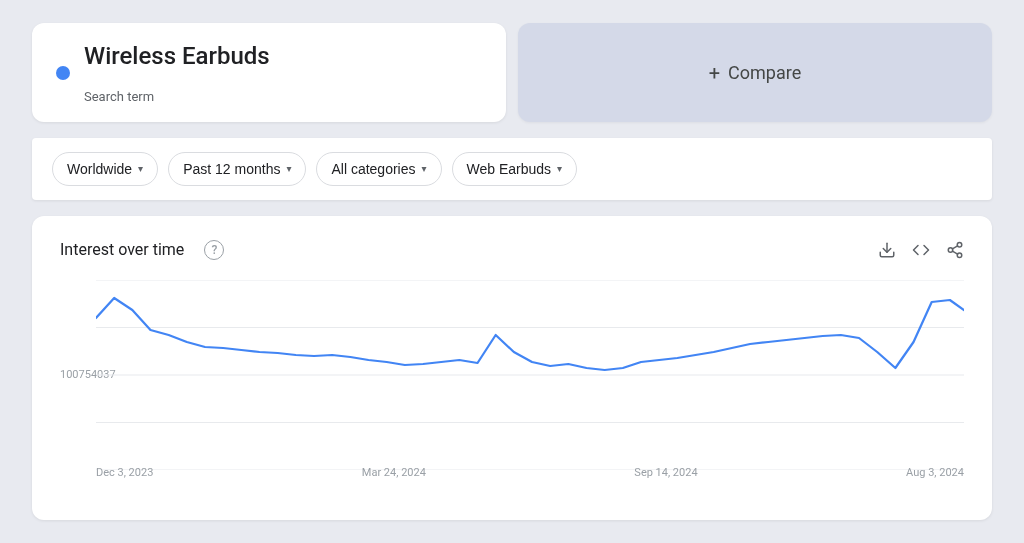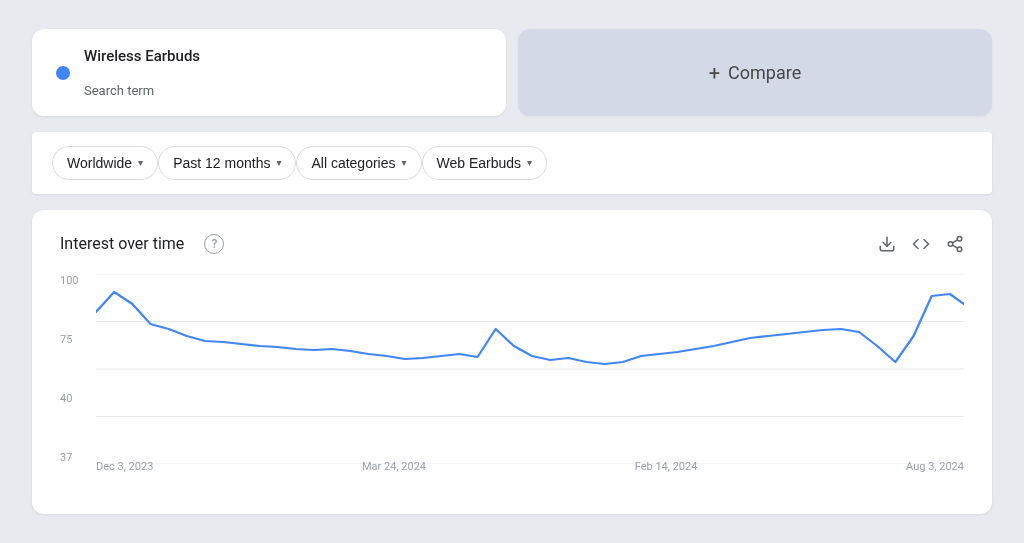--- a/index.html
+++ b/index.html
@@ -36,21 +36,21 @@
     }
     .blue-dot {
       width: 14px;
       height: 14px;
       border-radius: 50%;
       background: #4285f4;
       flex-shrink: 0;
     }
     .search-term-text {}
     .search-term-title {
-      font-size: 15px;
+      font-size: 24px;
       font-weight: 500;
       color: #202124;
       line-height: 1.3;
     }
     .search-term-subtitle {
       font-size: 13px;
       color: #5f6368;
       margin-top: 16px;
     }
     .compare-card {
@@ -73,21 +73,21 @@
     .compare-label {
       font-size: 18px;
       color: #444746;
       font-weight: 400;
     }
     .filters-card {
       background: #fff;
       border-radius: 4px;
       padding: 14px 20px;
       display: flex;
-      gap: 0;
+      gap: 10px;
       align-items: center;
       box-shadow: 0 1px 3px rgba(0,0,0,0.08);
     }
     .filter-btn {
       display: flex;
       align-items: center;
       gap: 6px;
       padding: 8px 14px;
       border: 1px solid #dadce0;
       border-radius: 20px;
@@ -153,23 +153,23 @@
       height: 220px;
       margin-top: 10px;
     }
     .y-axis {
       position: absolute;
       left: 0;
       top: 0;
       bottom: 30px;
       width: 36px;
       display: flex;
-      flex-direction: column;
+      flex-direction: row;
       justify-content: space-between;
-      align-items: flex-start;
+      align-items: center;
       padding-right: 8px;
     }
     .y-label {
       font-size: 11px;
       color: #9aa0a6;
     }
     .chart-inner {
       position: absolute;
       left: 36px;
       right: 0;
@@ -347,18 +347,18 @@
               828,22
               846,20
               860,30
             "></polyline>
         </svg>
       </div>
 
       <div class="x-axis">
         <span class="x-label">Dec 3, 2023</span>
         <span class="x-label">Mar 24, 2024</span>
-        <span class="x-label">Feb 14, 2024</span>
+        <span class="x-label">Sep 14, 2024</span>
         <span class="x-label">Aug 3, 2024</span>
       </div>
     </div>
   </div>
 </div>
 
 </body></html>

